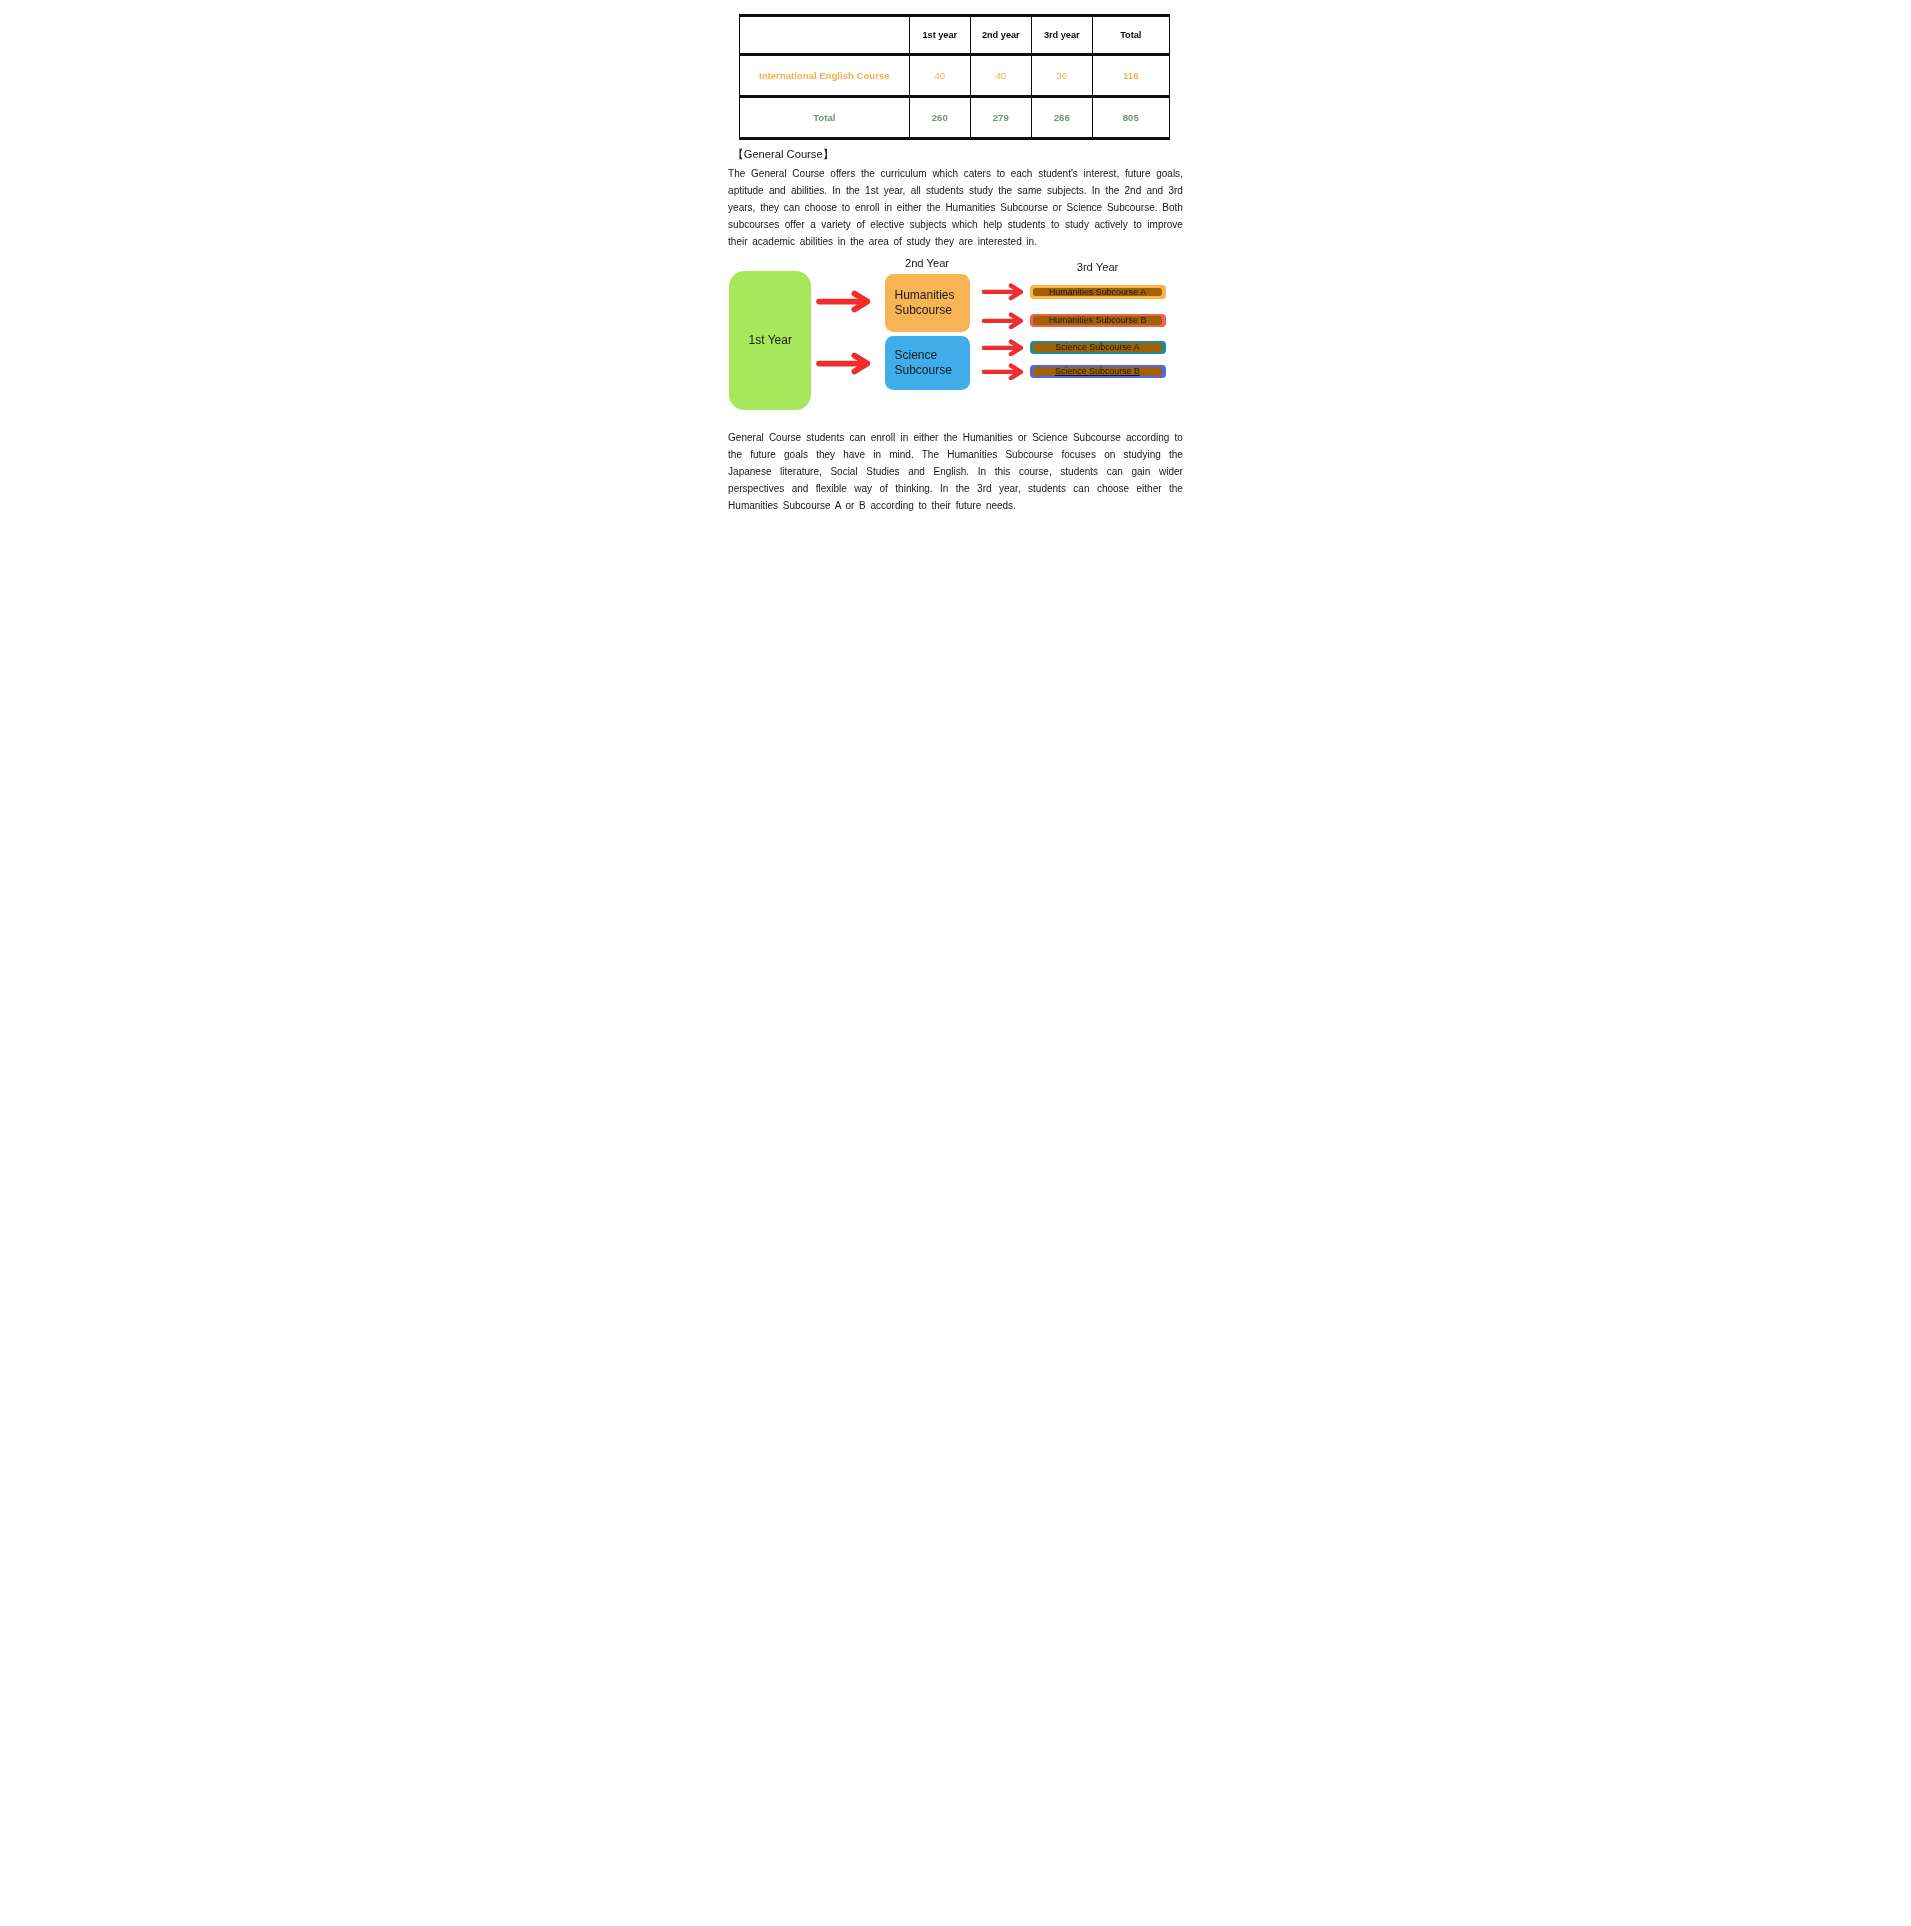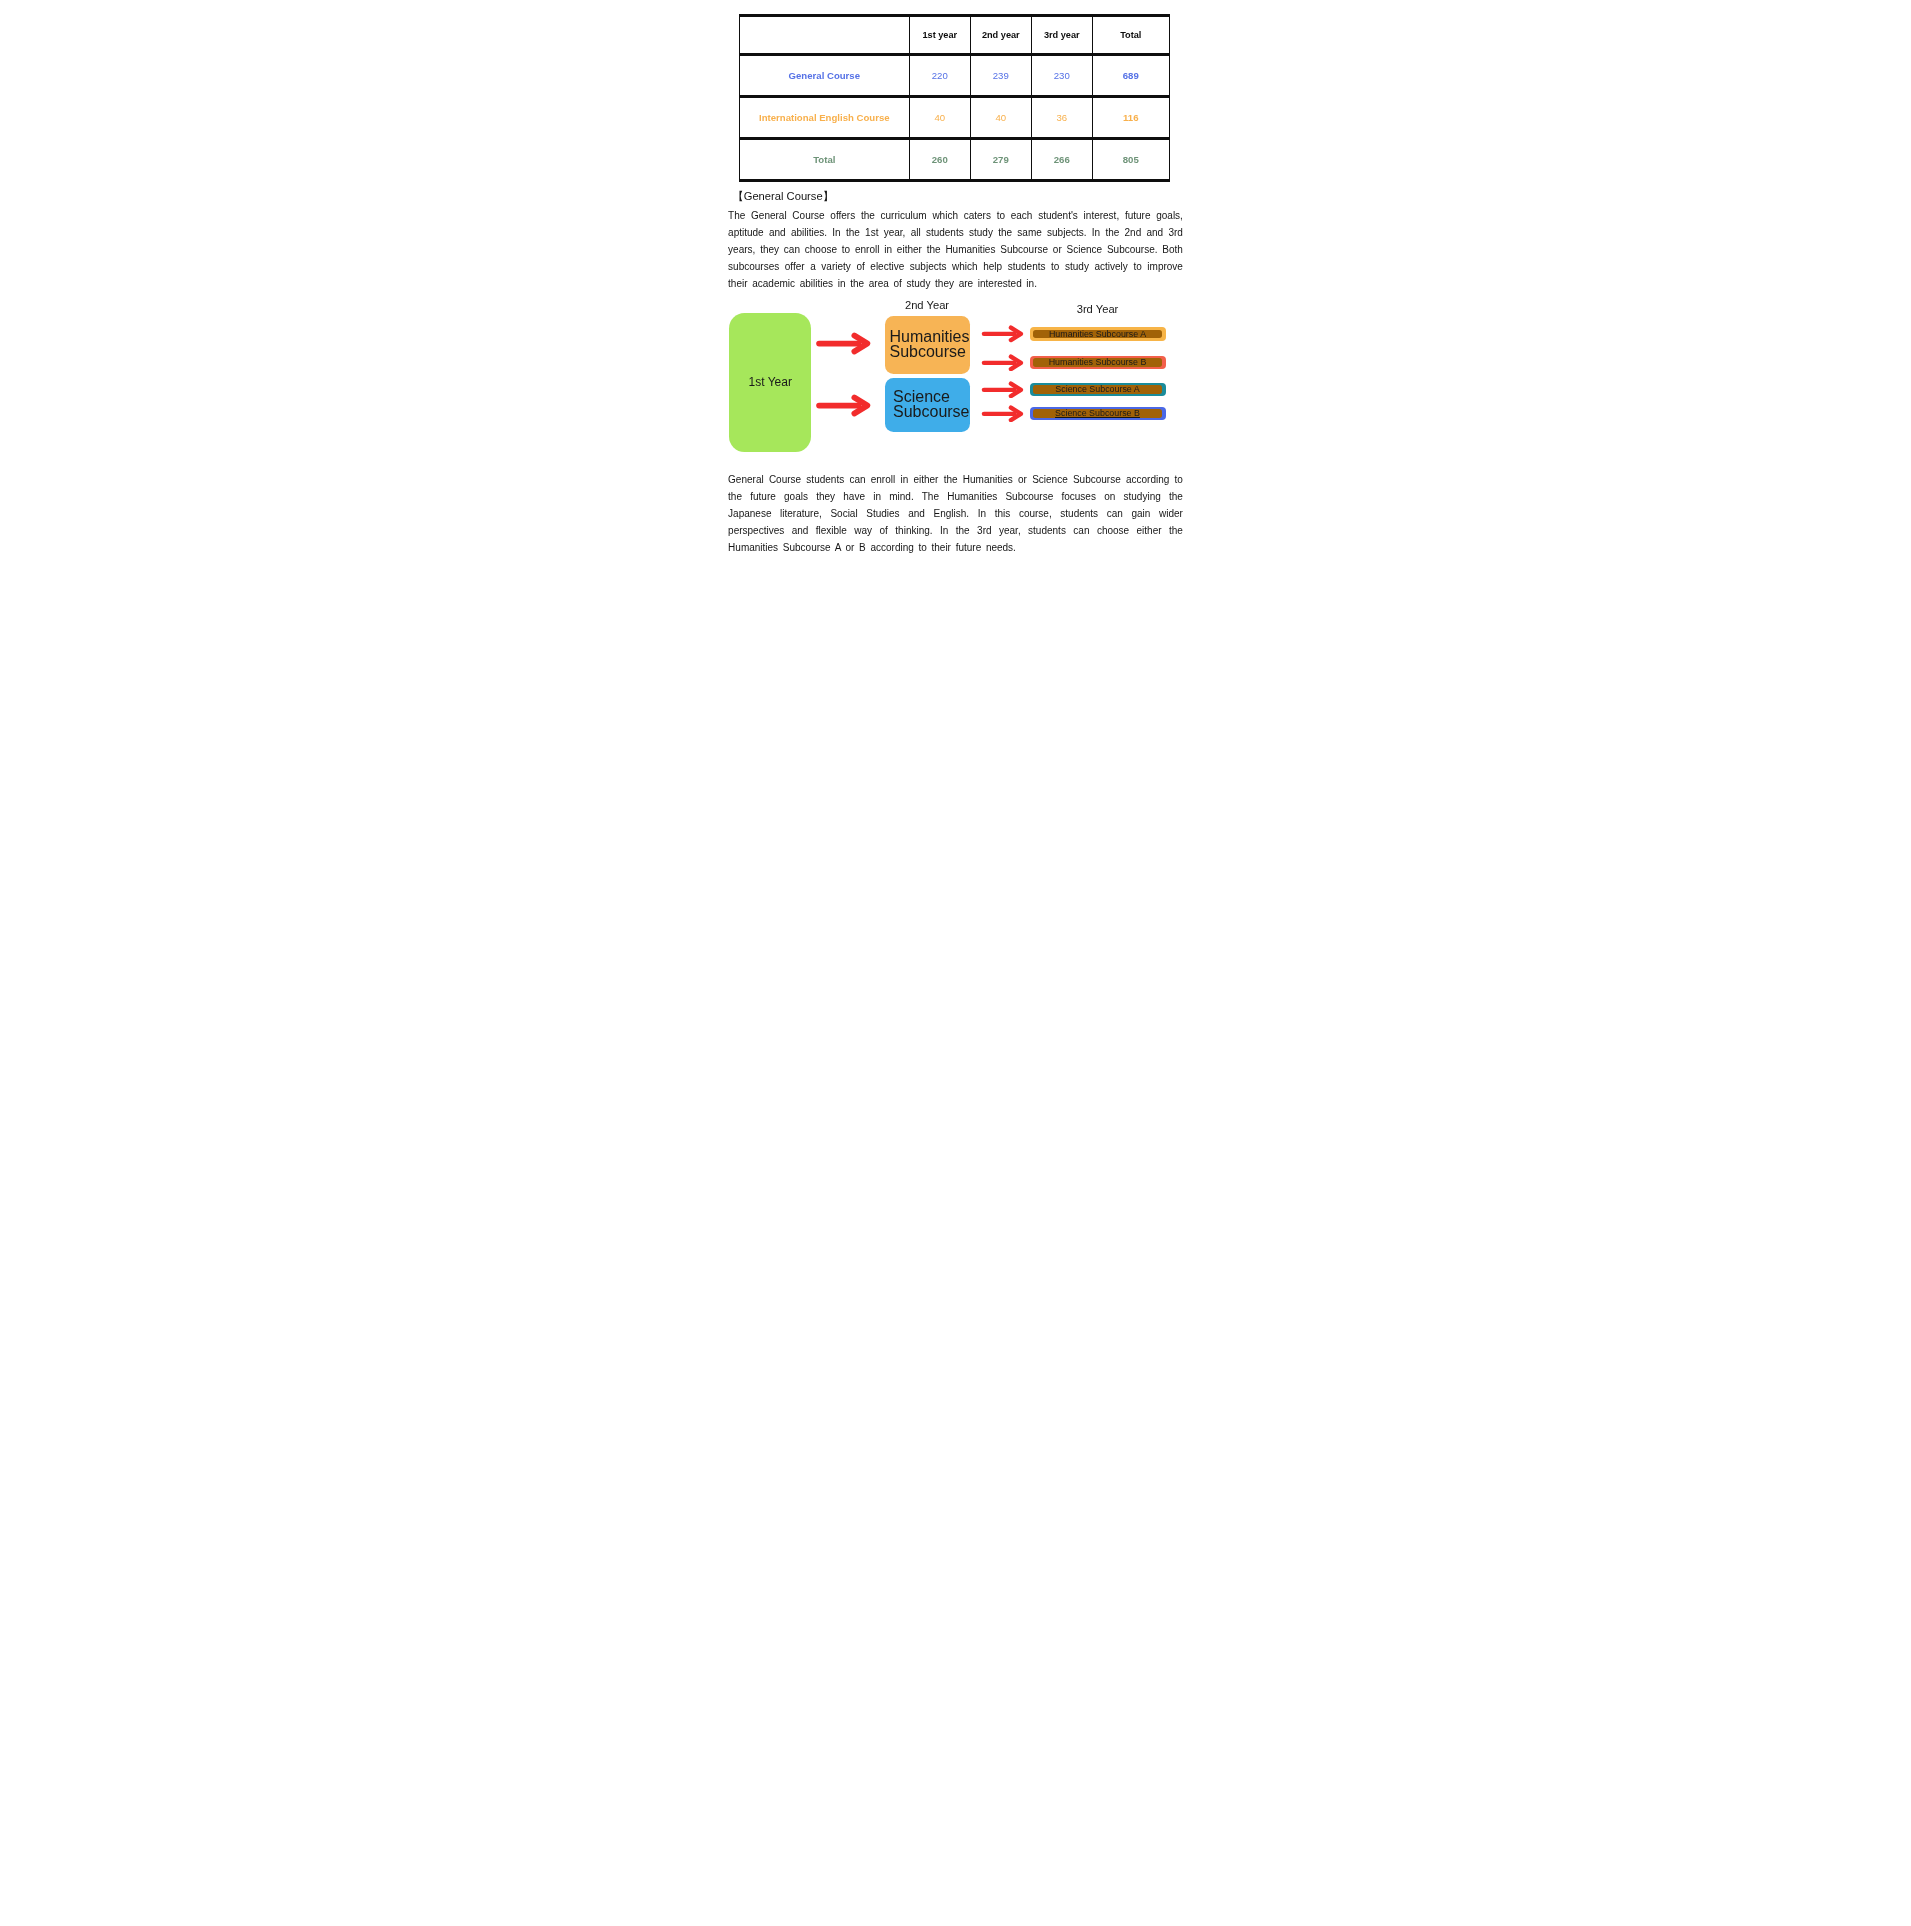--- a/index.html
+++ b/index.html
@@ -38,21 +38,21 @@
   .year2-label { left:168px; top:0.8px; width:85px; }
   .year3-label { left:313px; top:4.6px; width:136px; }
   .year1-box {
     position:absolute; left:12.7px; top:14px; width:82px; height:139px;
     border-radius:15.4px; display:flex; align-items:center; justify-content:center;
     font-size:12px; color:#1a1a1a;
   }
   .course-box {
     position:absolute; left:168px; width:85px; border-radius:8.5px;
     display:flex; flex-direction:column; justify-content:center;
-    font-size:16px; line-height:14.3px; color:#1a1a1a; padding-left:10px; box-sizing:border-box;align-items:flex-end;
+    font-size:12px; line-height:14.3px; color:#1a1a1a; padding-left:10px; box-sizing:border-box;align-items:flex-end;
   }
   .humanities-box { top:17px; height:58px; }
   .science-box { top:79px; height:54px; }
   .arrow { position:absolute; }
   .arrow svg { display:block; }
   .a-long-1 { left:98px; top:33px; }
   .a-long-2 { left:98px; top:95px; }
   .a-short-1 { left:264px; top:26.6px; }
   .a-short-2 { left:264px; top:55px; }
   .a-short-3 { left:264px; top:82px; }
@@ -81,27 +81,20 @@
         <col style="width:61px">
         <col style="width:77px">
     </colgroup>
     <tbody>
         <tr class="hdr-row">
       <th class="hdr"></th>
       <th class="hdr">1st year</th>
       <th class="hdr">2nd year</th>
       <th class="hdr">3rd year</th>
       <th class="hdr">Total</th>
-    </tr>
-    <tr class="data-row" style="color: rgb(85, 113, 230);">
-      <td class="row-label">General Course</td>
-      <td class="val">220</td>
-      <td class="val">239</td>
-      <td class="val">230</td>
-      <td class="val-b">689</td>
     </tr>
     <tr class="data-row" style="color: rgb(248, 176, 76);">
       <td class="row-label">International English Course</td>
       <td class="val">40</td>
       <td class="val">40</td>
       <td class="val">36</td>
       <td class="val-b">116</td>
     </tr>
     <tr class="data-row" style="color: rgb(110, 147, 120);">
       <td class="row-label">Total</td>

